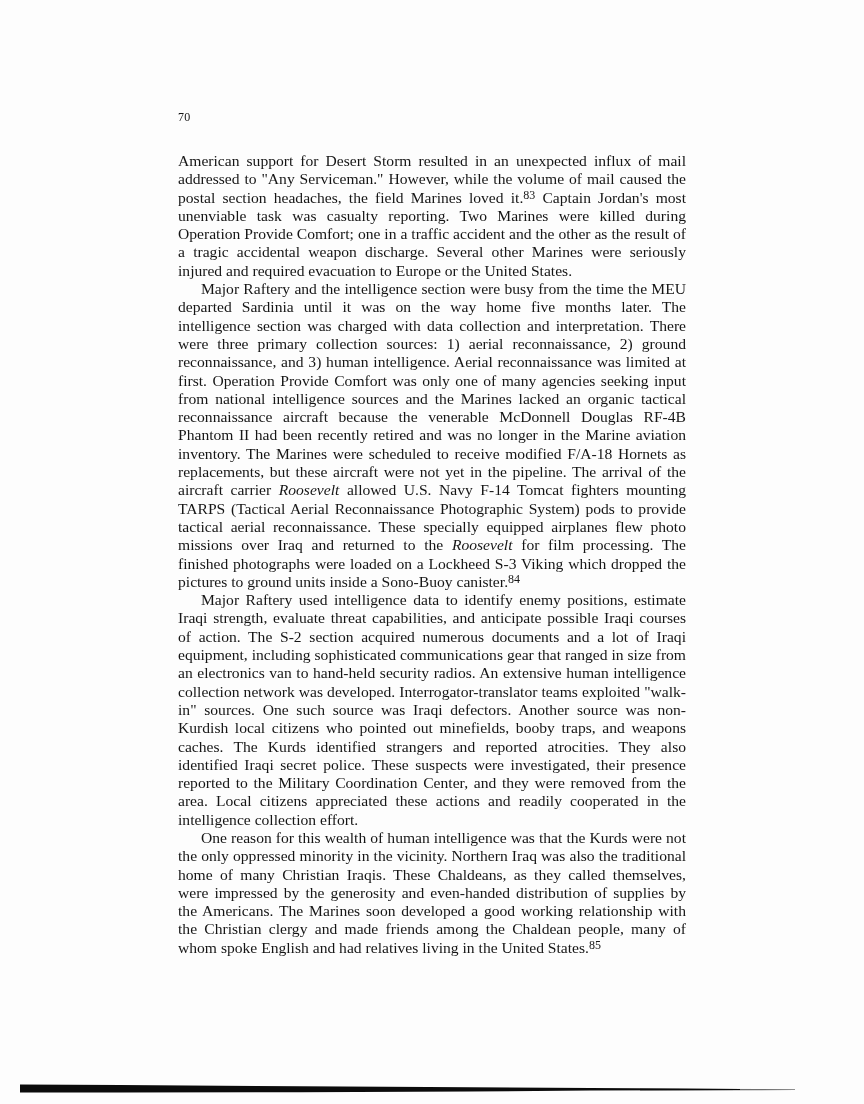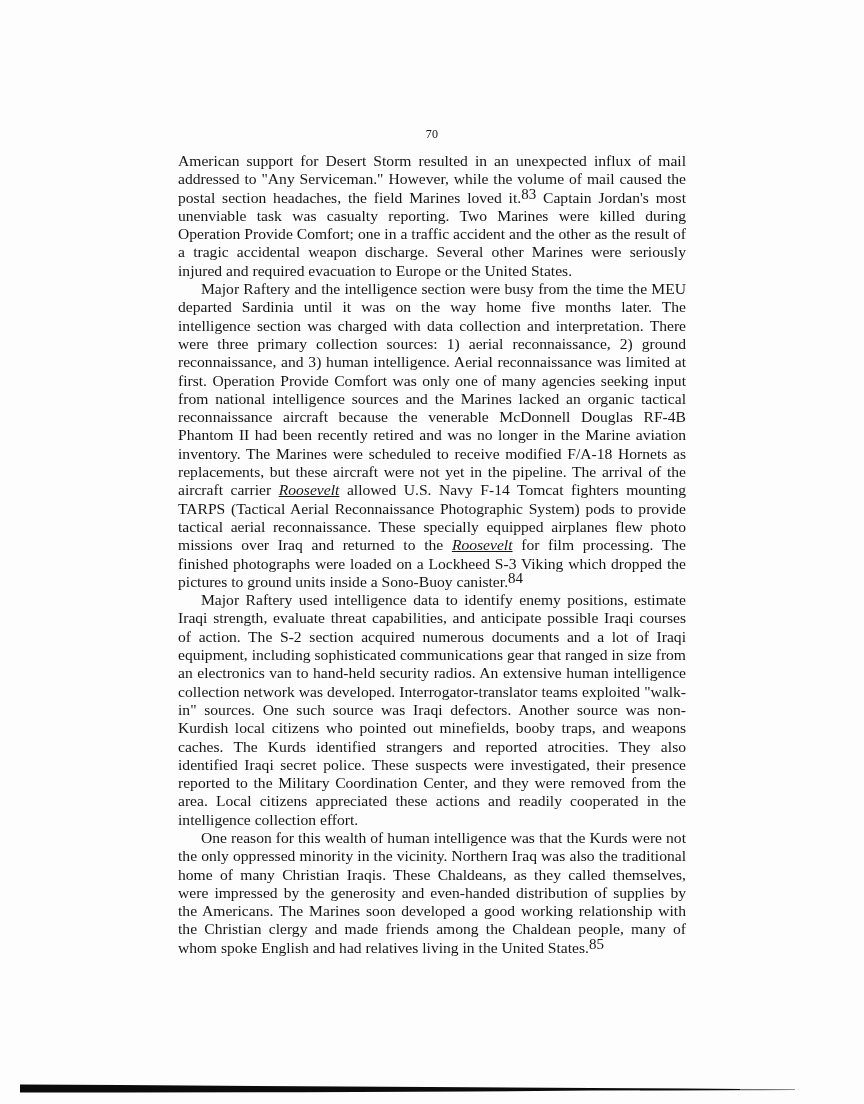--- a/index.html
+++ b/index.html
@@ -12,24 +12,24 @@
     width: 864px;
     height: 1104px;
     background: #fdfdfd;
     font-family: "Liberation Serif", "DejaVu Serif", serif;
     color: #151515;
     overflow: hidden;
   }
   .running-head {
     position: absolute;
     left: 178px;
-    top: 127px;
+    top: 110px;
     width: 508px;
     display: flex;
-    justify-content: center;
+    justify-content: space-between;
     align-items: baseline;
     font-size: 12px;
     letter-spacing: 0.25px;
     white-space: nowrap;
   }
   .text-block {
     position: absolute;
     left: 178px;
     top: 152px;
     width: 508px;
@@ -39,27 +39,26 @@
     text-justify: inter-word;
   }
   .text-block p {
     margin: 0;
     padding: 0;
   }
   .text-block p.indent {
     text-indent: 23px;
   }
   .text-block sup {
-    font-size: 15px;
+    font-size: 12px;
     line-height: 0;
     vertical-align: 4.5px;
   }
   .text-block i {
     font-style: italic;
-    text-decoration: underline;
   }
   .scan-bar {
     position: absolute;
     left: 0;
     top: 1080px;
     width: 864px;
     height: 20px;
     display: block;
   }
 </style>

